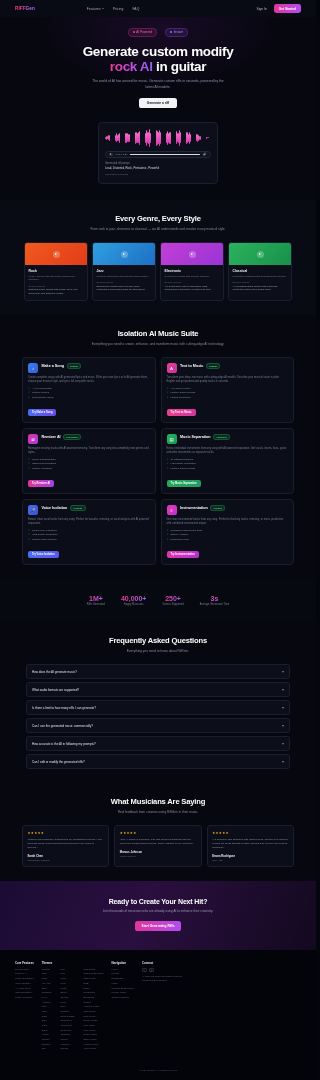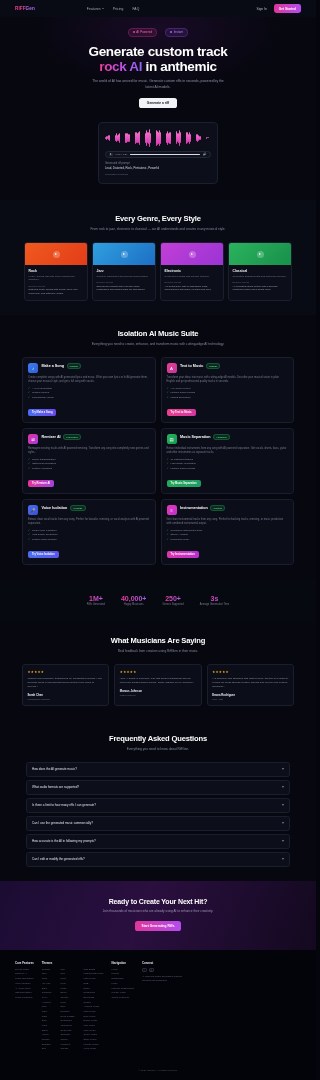--- a/index.html
+++ b/index.html
@@ -222,22 +222,22 @@
       <span class="badge pink">
           <i class="dot-ic pk"></i>
           <span>AI Powered</span>
         </span>
       <span class="badge purple">
           <i class="dot-ic pr"></i>
           <span>Instant</span>
         </span>
     </div>
     <h1 class="hero-title">
-      <span>Generate custom track</span><br>
-      <span class="grad-ai">rock AI</span><span> in anthemic</span>
+      <span>Generate custom modify</span><br>
+      <span class="grad-ai">rock AI</span><span> in guitar</span>
     </h1>
     <p class="hero-sub">The world of AI has arrived for music. Generate custom riffs in seconds, powered by the latest AI models.</p>
     <button class="btn-hero">Generate a riff</button>
   </div>
 
   <div class="player-wrap">
     <div class="player">
       <div class="wave" id="wave">
           <i style="height:13.8%"></i>
           <i style="height:24.5%"></i>
@@ -529,71 +529,71 @@
     <div class="stat-v">250+</div>
     <div class="stat-l">Genres Supported</div>
   </div>
   <div class="stat">
     <div class="stat-v">3s</div>
     <div class="stat-l">Average Generation Time</div>
   </div>
     </div>
 
   <div class="sec">
+    <h2 class="sec-title">Frequently Asked Questions</h2>
+    <p class="sec-sub">Everything you need to know about RiffGen.</p>
+    <div class="faqs" id="faqs">
+  <div class="faq">
+    <span class="faq-q">How does the AI generate music?</span>
+    <i class="faq-ch"></i>
+  </div>
+  <div class="faq">
+    <span class="faq-q">What audio formats are supported?</span>
+    <i class="faq-ch"></i>
+  </div>
+  <div class="faq">
+    <span class="faq-q">Is there a limit to how many riffs I can generate?</span>
+    <i class="faq-ch"></i>
+  </div>
+  <div class="faq">
+    <span class="faq-q">Can I use the generated music commercially?</span>
+    <i class="faq-ch"></i>
+  </div>
+  <div class="faq">
+    <span class="faq-q">How accurate is the AI in following my prompts?</span>
+    <i class="faq-ch"></i>
+  </div>
+  <div class="faq">
+    <span class="faq-q">Can I edit or modify the generated riffs?</span>
+    <i class="faq-ch"></i>
+  </div>
+      </div>
+  </div>
+
+  <div class="sec">
     <h2 class="sec-title">What Musicians Are Saying</h2>
     <p class="sec-sub">Real feedback from creators using RiffGen in their music.</p>
     <div class="tests" id="tests">
   <div class="tcard">
     <div class="stars">★★★★★</div>
     <div class="tquote">"RiffGen has completely transformed my songwriting process. I can generate ideas in seconds that would normally take hours to develop."</div>
     <div class="tname">Sarah Chen</div>
     <div class="trole">Professional Musician</div>
   </div>
   <div class="tcard">
     <div class="stars">★★★★★</div>
     <div class="tquote">"The AI quality is incredible. The riffs sound professional and are perfect for building tracks around. Game changer for my workflow."</div>
     <div class="tname">Marcus Johnson</div>
     <div class="trole">Music Producer</div>
   </div>
   <div class="tcard">
     <div class="stars">★★★★★</div>
     <div class="tquote">"As someone who struggles with writer's block, this tool is a lifesaver. It helps me break through creative barriers and explore new musical directions."</div>
     <div class="tname">Emma Rodriguez</div>
     <div class="trole">Indie Artist</div>
-  </div>
-      </div>
-  </div>
-
-  <div class="sec">
-    <h2 class="sec-title">Frequently Asked Questions</h2>
-    <p class="sec-sub">Everything you need to know about RiffGen.</p>
-    <div class="faqs" id="faqs">
-  <div class="faq">
-    <span class="faq-q">How does the AI generate music?</span>
-    <i class="faq-ch"></i>
-  </div>
-  <div class="faq">
-    <span class="faq-q">What audio formats are supported?</span>
-    <i class="faq-ch"></i>
-  </div>
-  <div class="faq">
-    <span class="faq-q">Is there a limit to how many riffs I can generate?</span>
-    <i class="faq-ch"></i>
-  </div>
-  <div class="faq">
-    <span class="faq-q">Can I use the generated music commercially?</span>
-    <i class="faq-ch"></i>
-  </div>
-  <div class="faq">
-    <span class="faq-q">How accurate is the AI in following my prompts?</span>
-    <i class="faq-ch"></i>
-  </div>
-  <div class="faq">
-    <span class="faq-q">Can I edit or modify the generated riffs?</span>
-    <i class="faq-ch"></i>
   </div>
       </div>
   </div>
 
   <div class="cta">
     <h2>Ready to Create Your Next Hit?</h2>
     <p>Join thousands of musicians who are already using AI to enhance their creativity.</p>
     <button class="cta-btn">Start Generating Riffs</button>
   </div>
 

